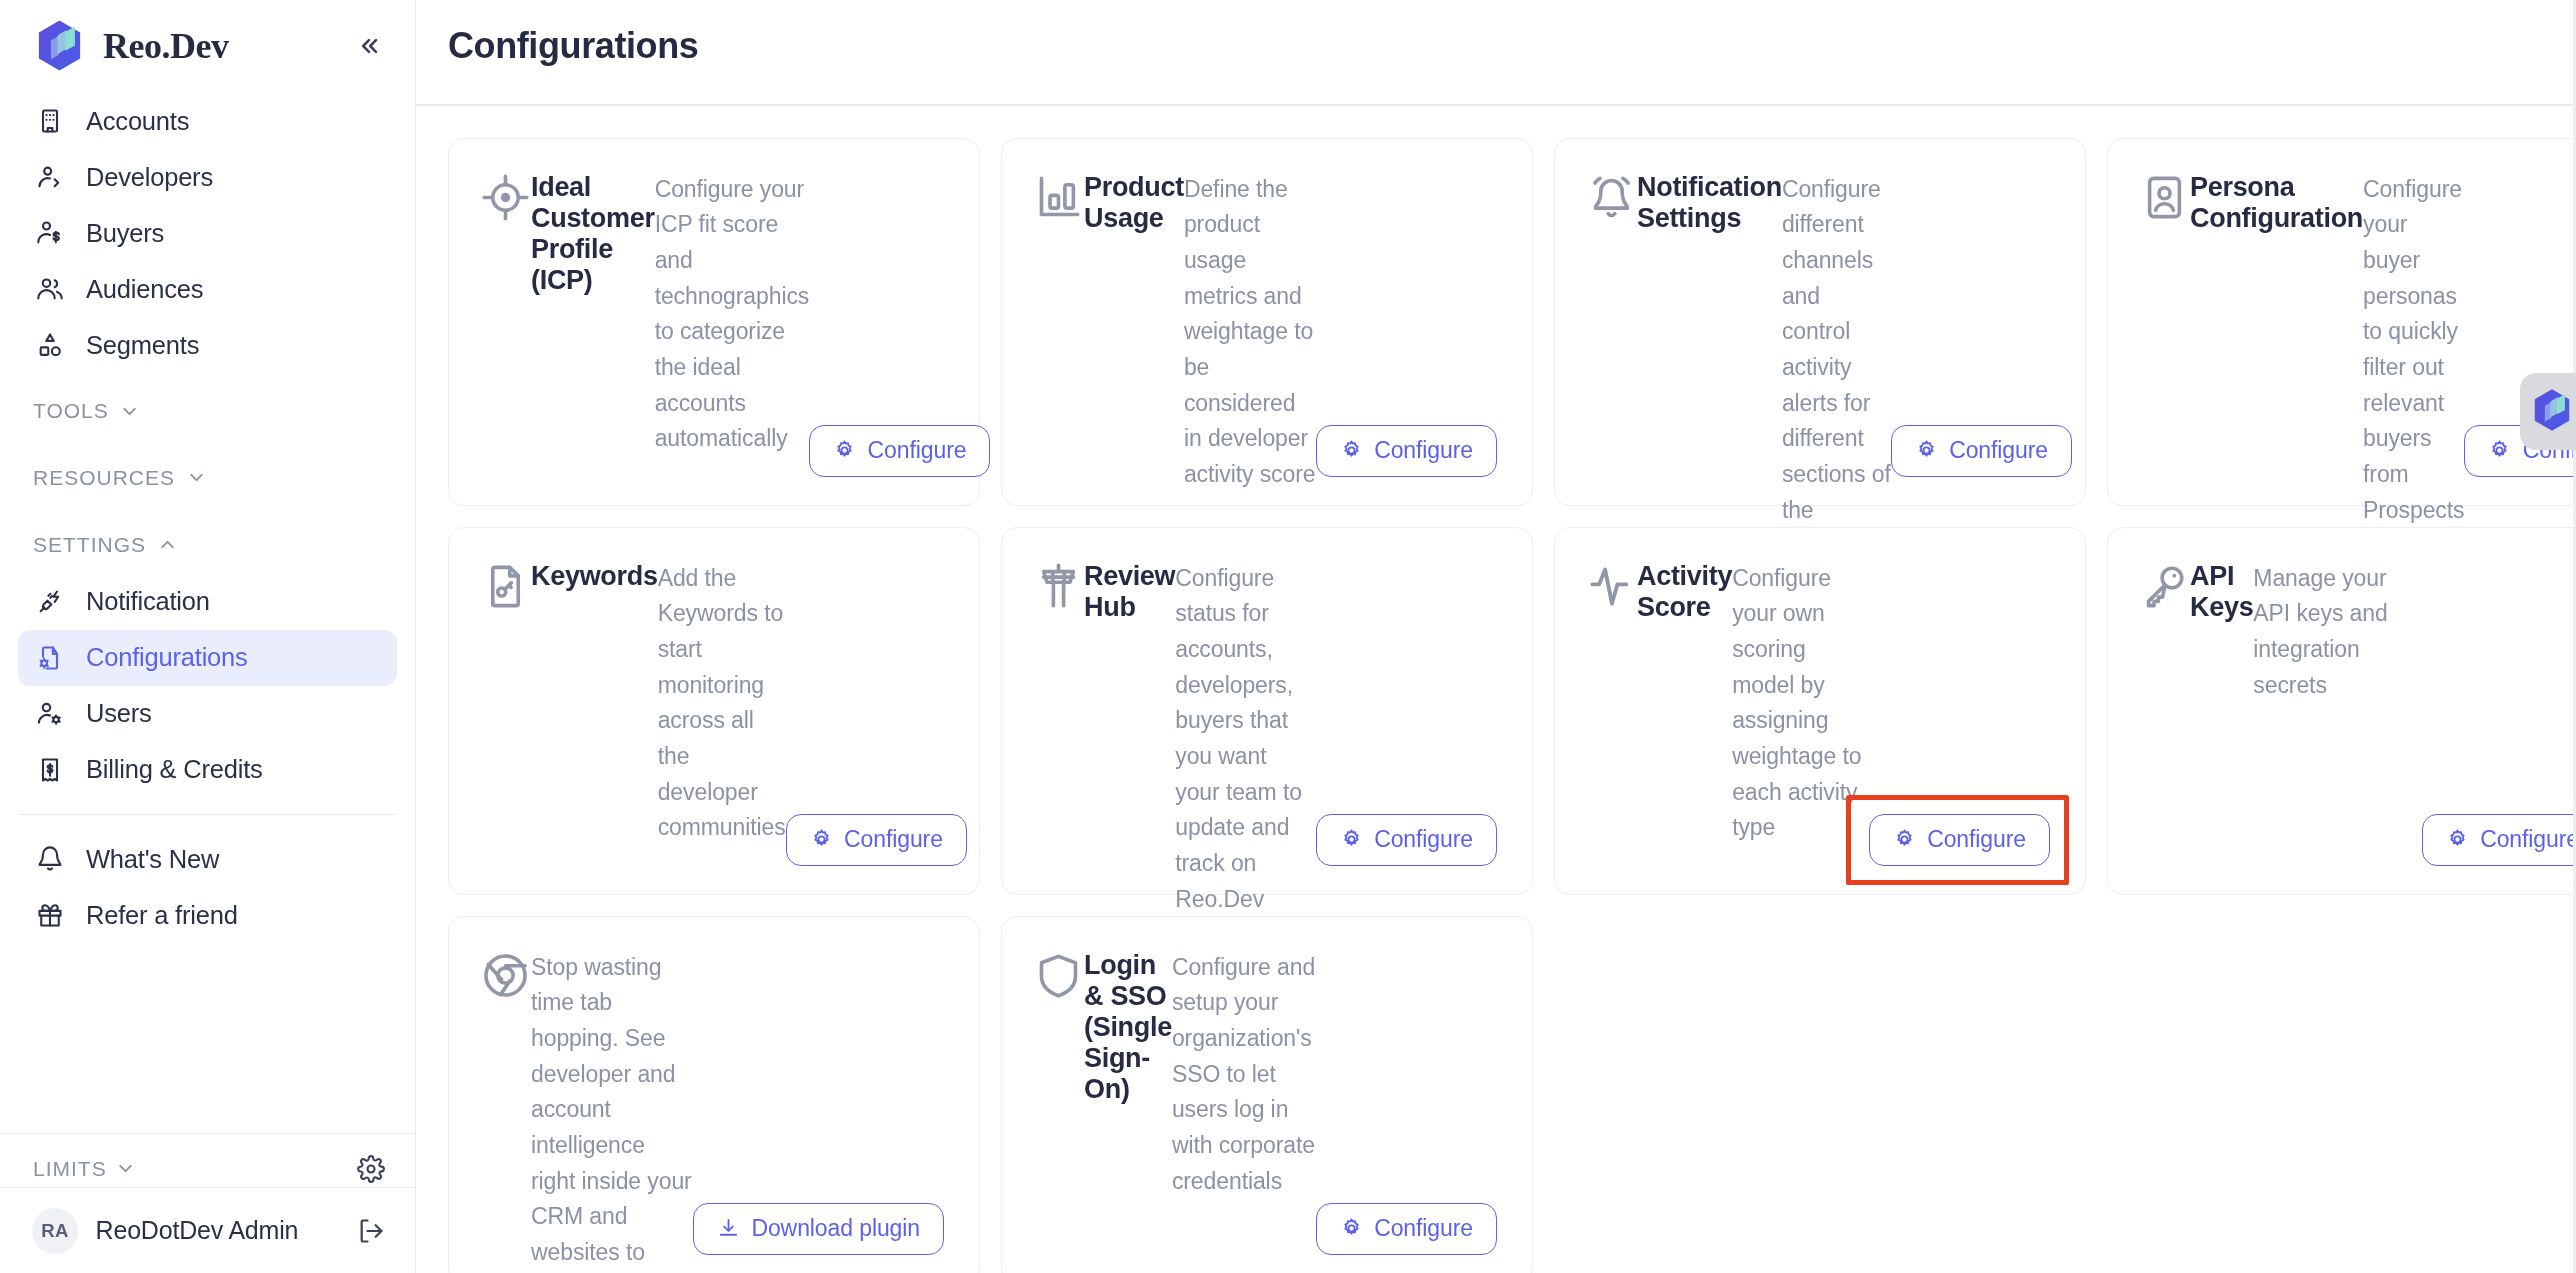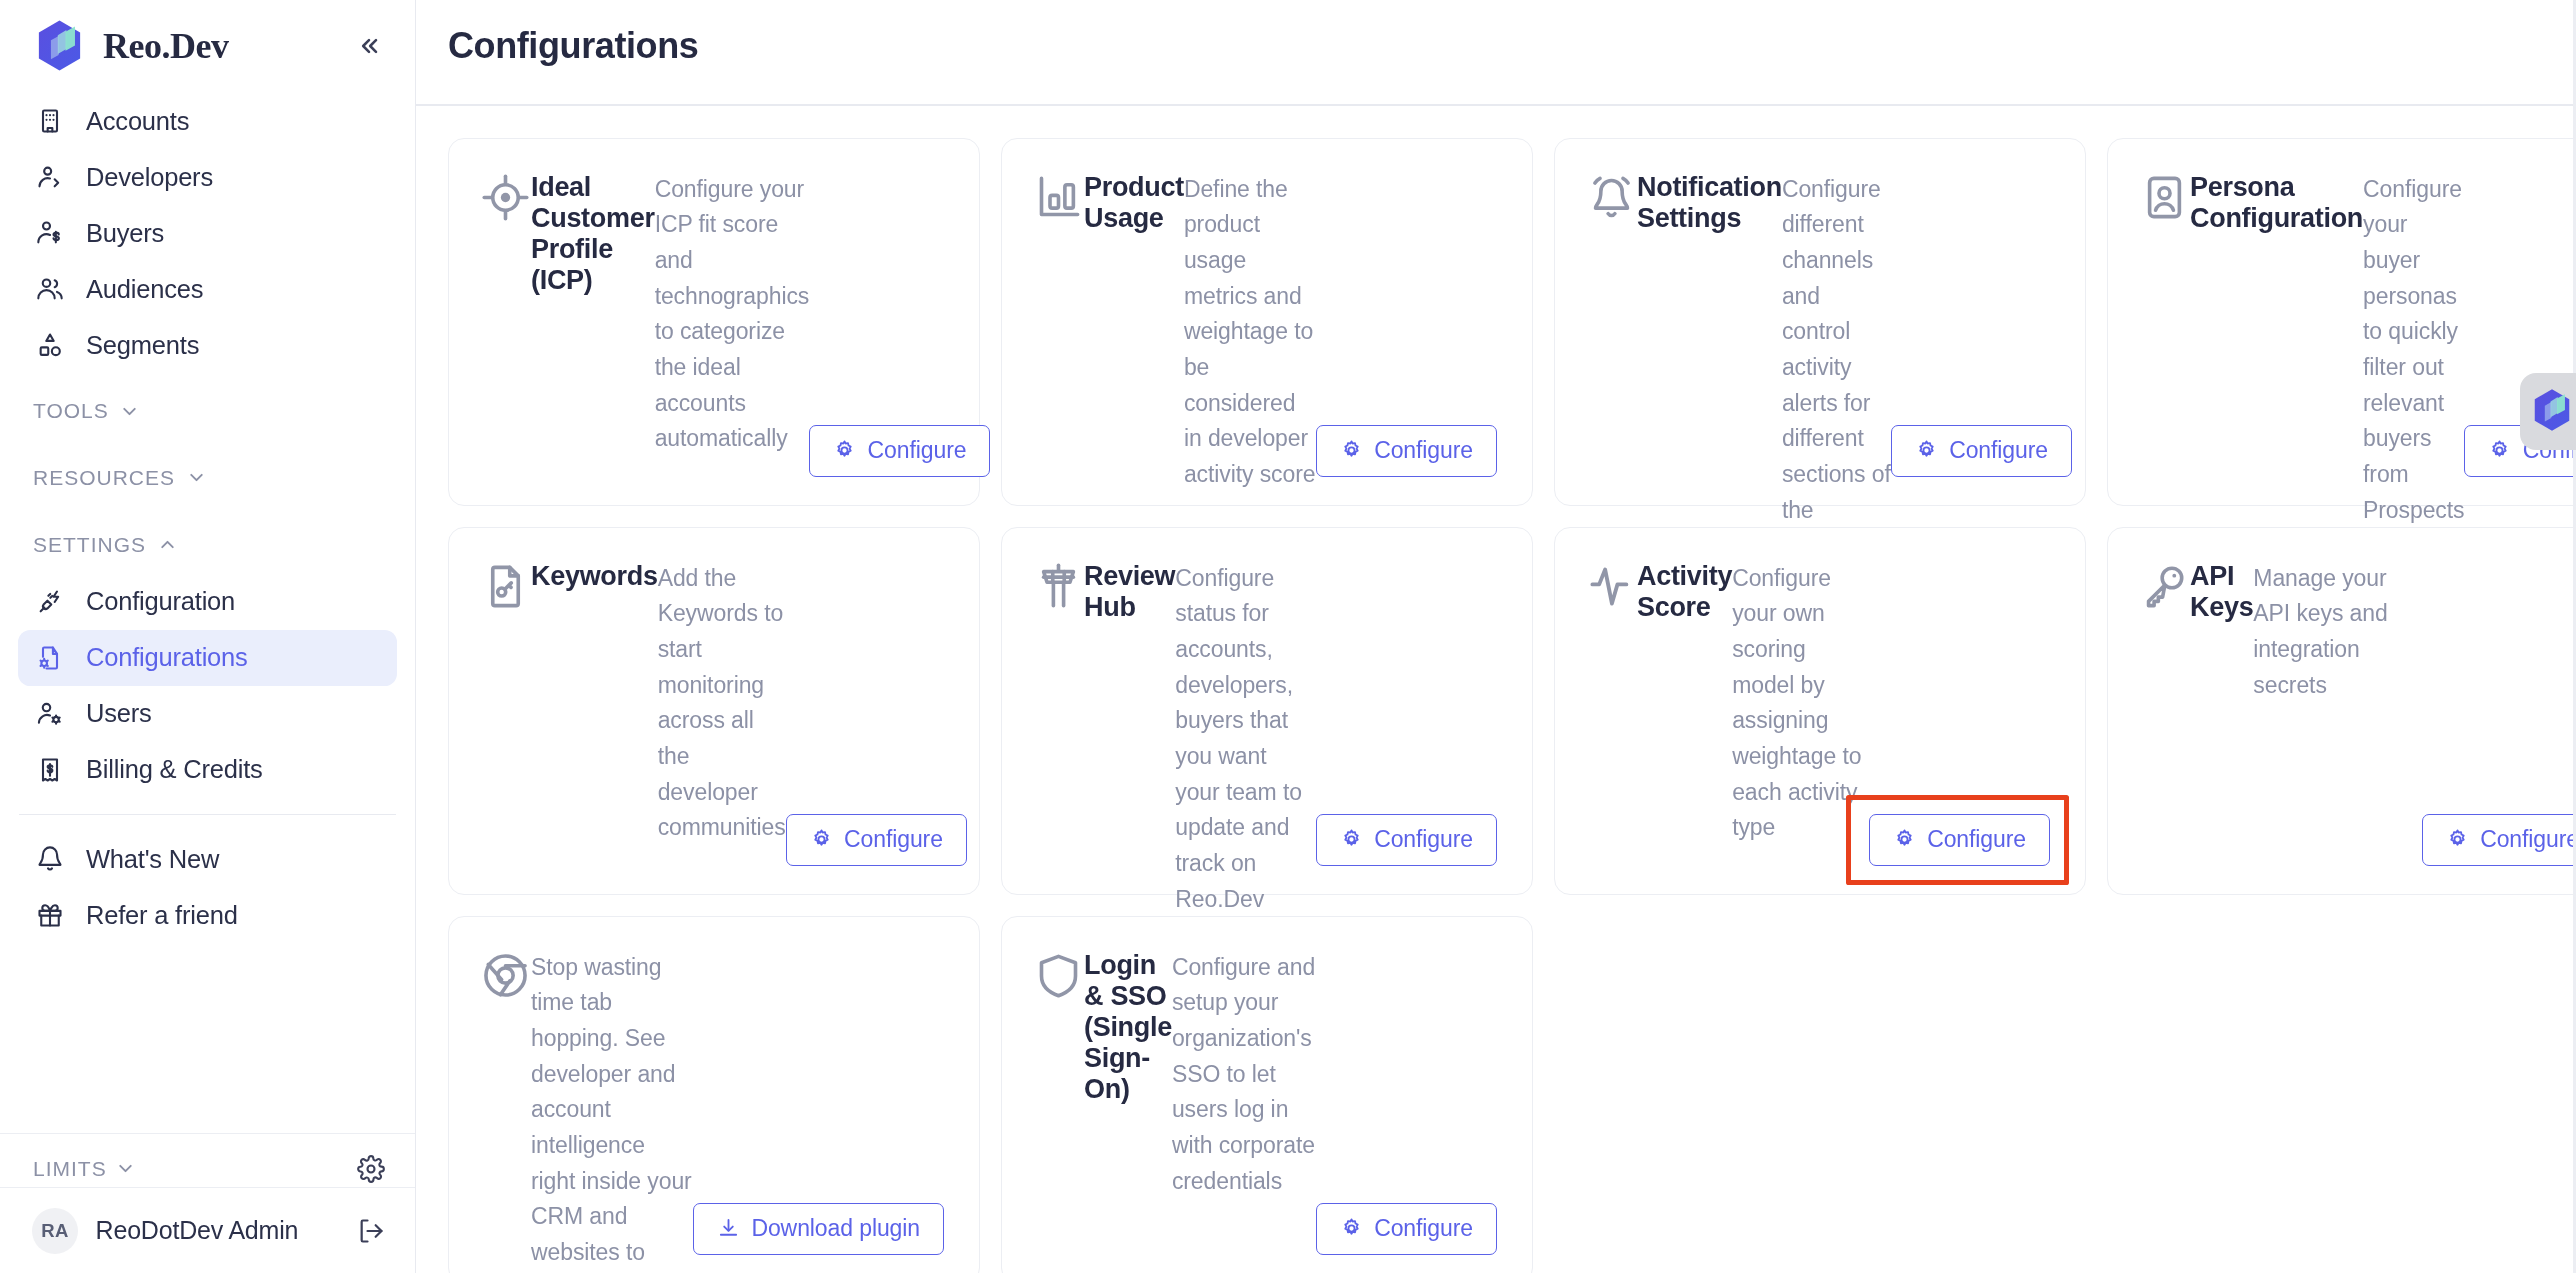--- a/index.html
+++ b/index.html
@@ -111,21 +111,21 @@
   .card-title {
     font-size: 27px; font-weight: 700; color: #262a42;
     letter-spacing: -0.3px; margin-bottom: 17.6px; line-height: 1.15;
   }
   .card-desc {
     font-size: 23px; color: #8c91a6; line-height: 1.55; letter-spacing: -0.1px;
   }
   .card-action { margin-top: auto; display: flex; justify-content: flex-end; }
   .btn {
     display: inline-flex; align-items: center; gap: 11.4px;
-    border: 1.8px solid #5b62e8; border-radius: 7px;
+    border: 1.8px solid #5b62e8; border-radius: 15px;
     color: #5b62e8; background: #fff;
     font-size: 23px; letter-spacing: -0.1px;
     padding: 11.4px 23px; cursor: pointer;
     white-space: nowrap;
   }
   .btn .bico { display: flex; align-items: center; }
 
   
   .card-action.highlight { position: relative; }
   .card-action.highlight::before {
@@ -275,21 +275,21 @@
       <div class="nav-item">
         <span class="ico">
           <svg viewBox="0 0 24 24" width="28" height="28" fill="none" stroke="currentColor" stroke-width="1.8" stroke-linecap="round" stroke-linejoin="round">
             <path d="M4 20l3.2-3.2"></path>
               <path d="M6.5 14.2l3.3-3.3 3.3 3.3-3.3 3.3a2.35 2.35 0 0 1-3.3-3.3z"></path>
             <path d="M12.3 8.4l1.6-1.6"></path>
               <path d="M10.6 6.7l1.6-1.6"></path>
               <path d="M18 3l-3 4.5h4L16 12"></path>
           </svg>
         </span>
-        <span class="lbl">Configuration</span>
+        <span class="lbl">Notification</span>
       </div>
       <div class="nav-item active">
         <span class="ico">
           <svg viewBox="0 0 24 24" width="28" height="28" fill="none" stroke="currentColor" stroke-width="1.8" stroke-linecap="round" stroke-linejoin="round">
             <path d="M14.5 3H7a1 1 0 0 0-1 1v7"></path>
               <path d="M18 8.5V20a1 1 0 0 1-1 1H9"></path>
               <path d="M14.5 3L18 8.5h-3.5z"></path>
             <circle cx="7" cy="16.5" r="2.4"></circle>
               <path d="M7 12.6v1M7 19.4v1M3.9 14.3l.9.6M9.2 18.1l.9.6M3.9 18.7l.9-.6M9.2 14.9l.9-.6"></path>
           </svg>

